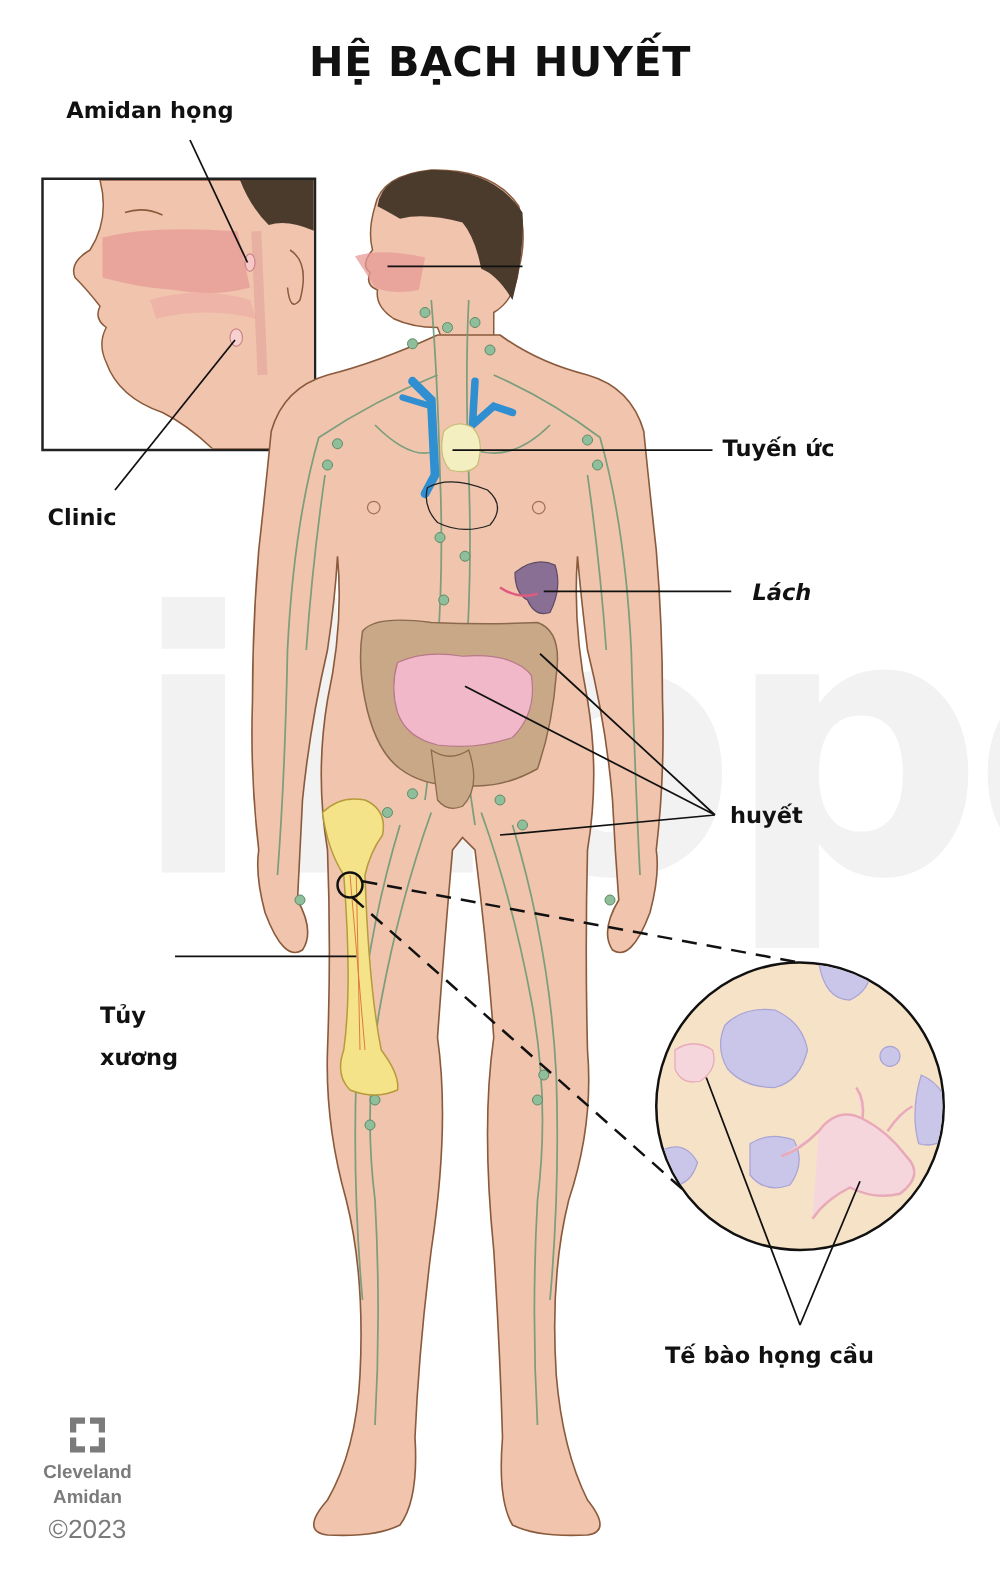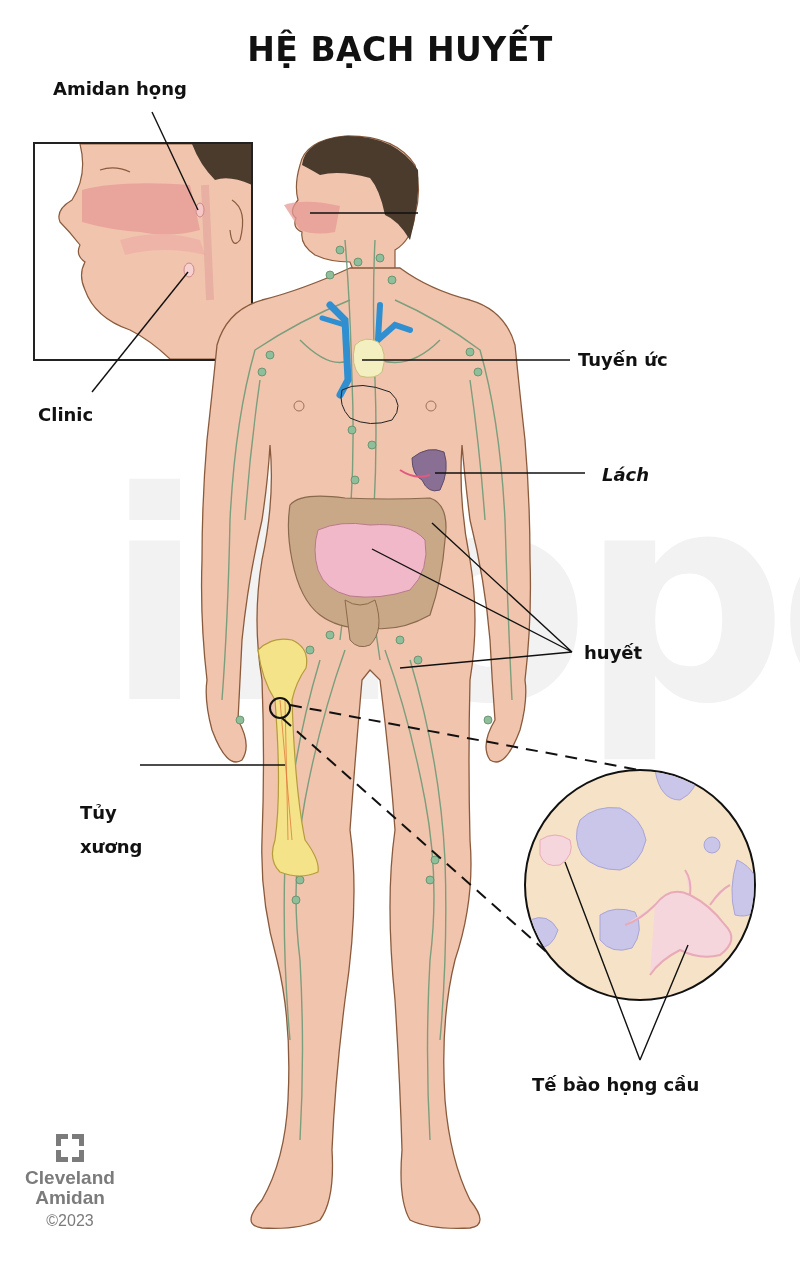--- a/index.html
+++ b/index.html
@@ -3,22 +3,22 @@
 <meta charset="utf-8">
 <style>
   html,body{margin:0;padding:0;background:#ffffff;}
   body{width:800px;height:1264px;position:relative;overflow:hidden;font-family:"DejaVu Sans","Liberation Sans",sans-serif;}
   .title{position:absolute;left:0;width:800px;top:30px;text-align:center;font-size:33px;font-weight:bold;color:#111;letter-spacing:0.5px;}
   .label{position:absolute;font-size:18px;font-weight:bold;color:#111;line-height:34px;white-space:nowrap;}
   .watermark{position:absolute;left:105px;top:430px;font-size:290px;color:#f2f2f2;font-weight:bold;letter-spacing:-10px;}
   svg.illus{position:absolute;left:0;top:0;}
   .logo{position:absolute;left:20px;top:1132px;width:100px;text-align:center;color:#7b7b7b;}
   .logo .mark{width:32px;height:32px;margin:0 auto 4px auto;position:relative;}
-  .logo .name{font-family:"Liberation Sans",sans-serif;font-weight:bold;font-size:19px;line-height:20px;}
-  .logo .copy{font-family:"Liberation Sans",sans-serif;font-size:16px;margin-top:4px;}
+  .logo .name{font-family:"Liberation Sans",sans-serif;font-weight:bold;font-size:15px;line-height:20px;}
+  .logo .copy{font-family:"Liberation Sans",sans-serif;font-size:21px;margin-top:4px;}
 </style>
 </head>
 <body>
 
 <div class="watermark">ihope</div>
 
 <svg class="illus" width="800" height="1264" viewBox="0 0 800 1264">
 
   <g>
     <rect x="34" y="143" width="218" height="217" fill="#ffffff" stroke="#222" stroke-width="2"></rect>

